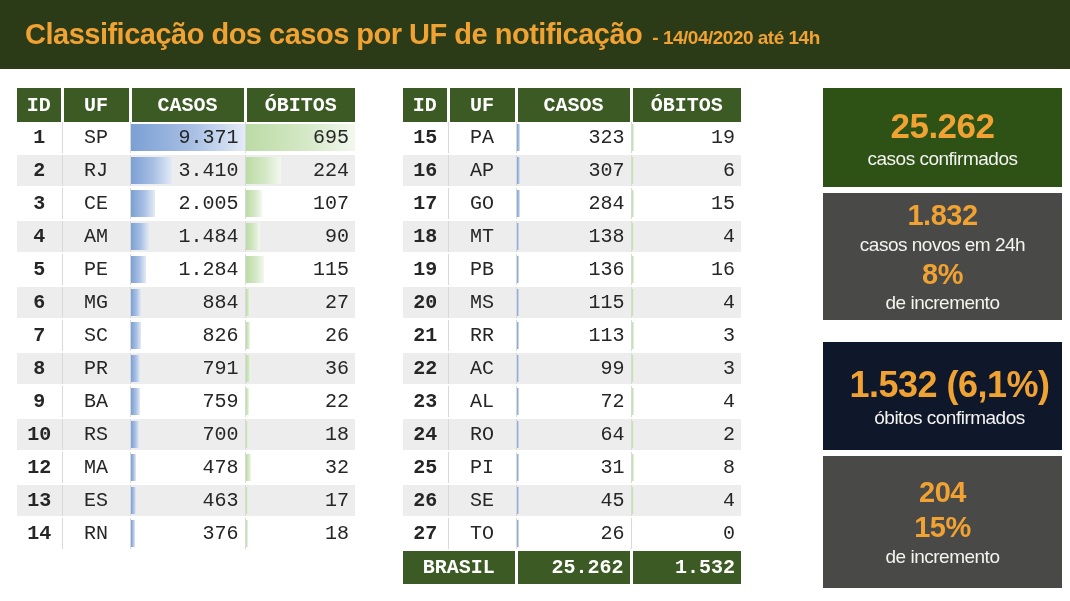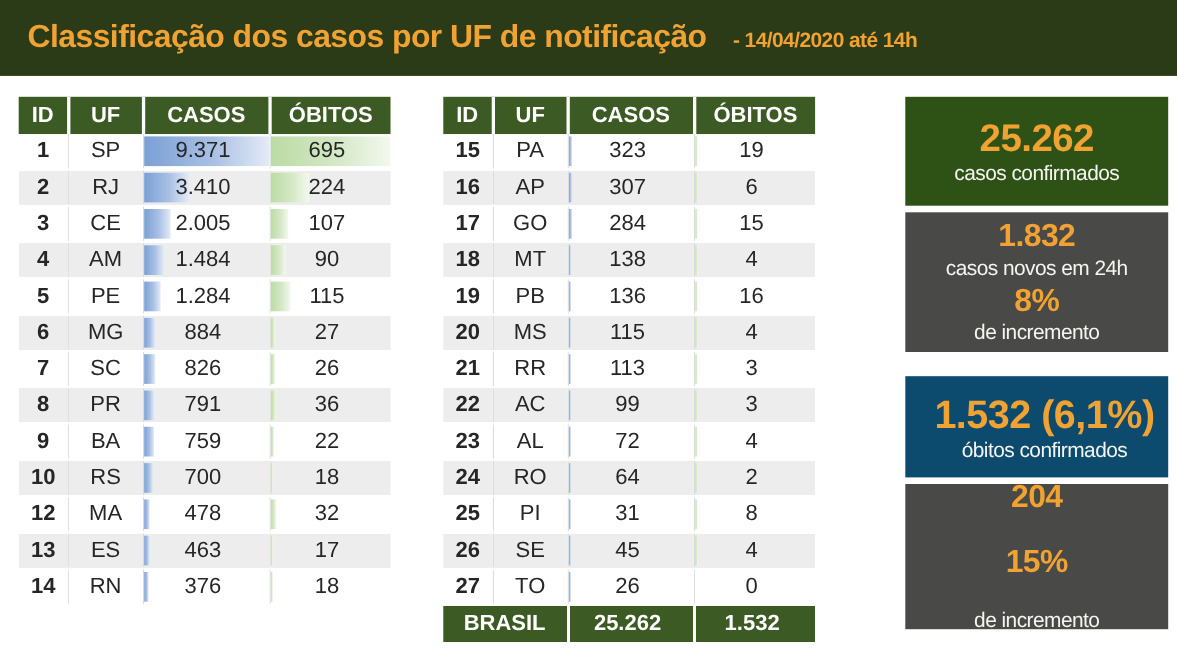--- a/index.html
+++ b/index.html
@@ -7,27 +7,27 @@
     width:1070px;height:601px;position:relative;overflow:hidden;
     background:#ffffff;font-family:"Liberation Sans", sans-serif;
     -webkit-font-smoothing:antialiased;
   }
   
   .topbar{
     position:absolute;left:0;top:0;width:1070px;height:69px;
     background:#2B3A17;display:flex;align-items:center;
     padding-left:25px;box-sizing:border-box;
   }
-  .titlewrap{display:flex;align-items:baseline;gap:24px;color:#F0A232;font-weight:bold;letter-spacing:-0.5px;}
+  .titlewrap{display:flex;align-items:baseline;gap:10px;color:#F0A232;font-weight:bold;letter-spacing:-0.5px;}
   .title-main{font-size:29px;}
   .title-sub{font-size:19px;}
   
   .uf-table{
     position:absolute;top:88px;border-collapse:collapse;table-layout:fixed;
-    font-size:20px;color:#262626;
+    font-size:20px;color:#262626;font-family:Liberation Mono, monospace;
   }
   .uf-table.left{left:17px;}
   .uf-table.right{left:403px;}
   .uf-table col.c1{width:45px;}
   .uf-table col.c2{width:68px;}
   .uf-table col.c3{width:115px;}
   .uf-table col.c4{width:110px;}
   .uf-table th{
     background:#3C5A23;color:#ffffff;font-weight:bold;font-size:20px;
     height:34px;text-align:center;padding:0;border-left:3px solid #ffffff;
@@ -35,42 +35,42 @@
   .uf-table th:first-child{border-left:none;}
   .uf-table td{
     height:31px;padding:0;border-bottom:2px solid #ffffff;
     border-left:1px solid #d9d9d9;position:relative;overflow:hidden;
   }
   .uf-table td:first-child{border-left:none;}
   .uf-table tbody tr:nth-child(even) td{background:#EDEDED;}
   .uf-table tbody tr:nth-child(odd) td{background:#ffffff;}
   td.c-id{font-weight:bold;text-align:center;}
   td.c-uf{text-align:center;}
-  td.c-num{text-align:center;}
+  td.c-num{text-align:right;}
   td.c-num .val{position:relative;z-index:2;padding-right:6px;display:inline-block;}
   .bar{
     position:absolute;left:0;top:2px;bottom:2px;z-index:1;display:block;
   }
   .bar.blue{background:linear-gradient(90deg,#7BA0D4 0%,#A9C0E4 55%,#E3EBF7 100%);}
   .bar.green{background:linear-gradient(90deg,#BBDBA4 0%,#D4E8C6 55%,#F3F8EF 100%);}
   tr.total-row td{
     background:#3C5A23 !important;color:#ffffff;font-weight:bold;height:33px;
     border-left:3px solid #ffffff;border-bottom:none;margin-left:42px;
   }
   tr.total-row td:first-child{border-left:none;text-align:center;}
   
   .cards{position:absolute;left:823px;top:88px;width:239px;}
   .card{
     width:239px;display:flex;flex-direction:column;justify-content:center;
     align-items:center;text-align:center;box-sizing:border-box;padding:4px 6px;
   }
   .card.green{background:#2E5216;height:99px;margin-bottom:6px;}
   .card.gray1{background:#494947;height:127px;margin-bottom:22px;}
-  .card.red{background:#0c4a6e;height:92px;margin-bottom:6px;padding-left:20px;}
-  .card.gray2{background:#494947;height:132px;gap:24px;}
+  .card.red{background:#0f172a;height:108px;margin-bottom:6px;padding-left:20px;}
+  .card.gray2{background:#494947;height:132px;}
   .card .num{color:#F0A232;font-weight:bold;font-size:29px;line-height:1.2;letter-spacing:-0.5px;}
   .card.green .num{font-size:35px;}
   .card.red .num{font-size:36px;}
   .card .label{color:#F4F4F0;font-size:19px;font-weight:normal;line-height:1.25;letter-spacing:-0.5px;}
 </style>
 </head>
 <body>
 
 <div class="topbar">
   <div class="titlewrap">

